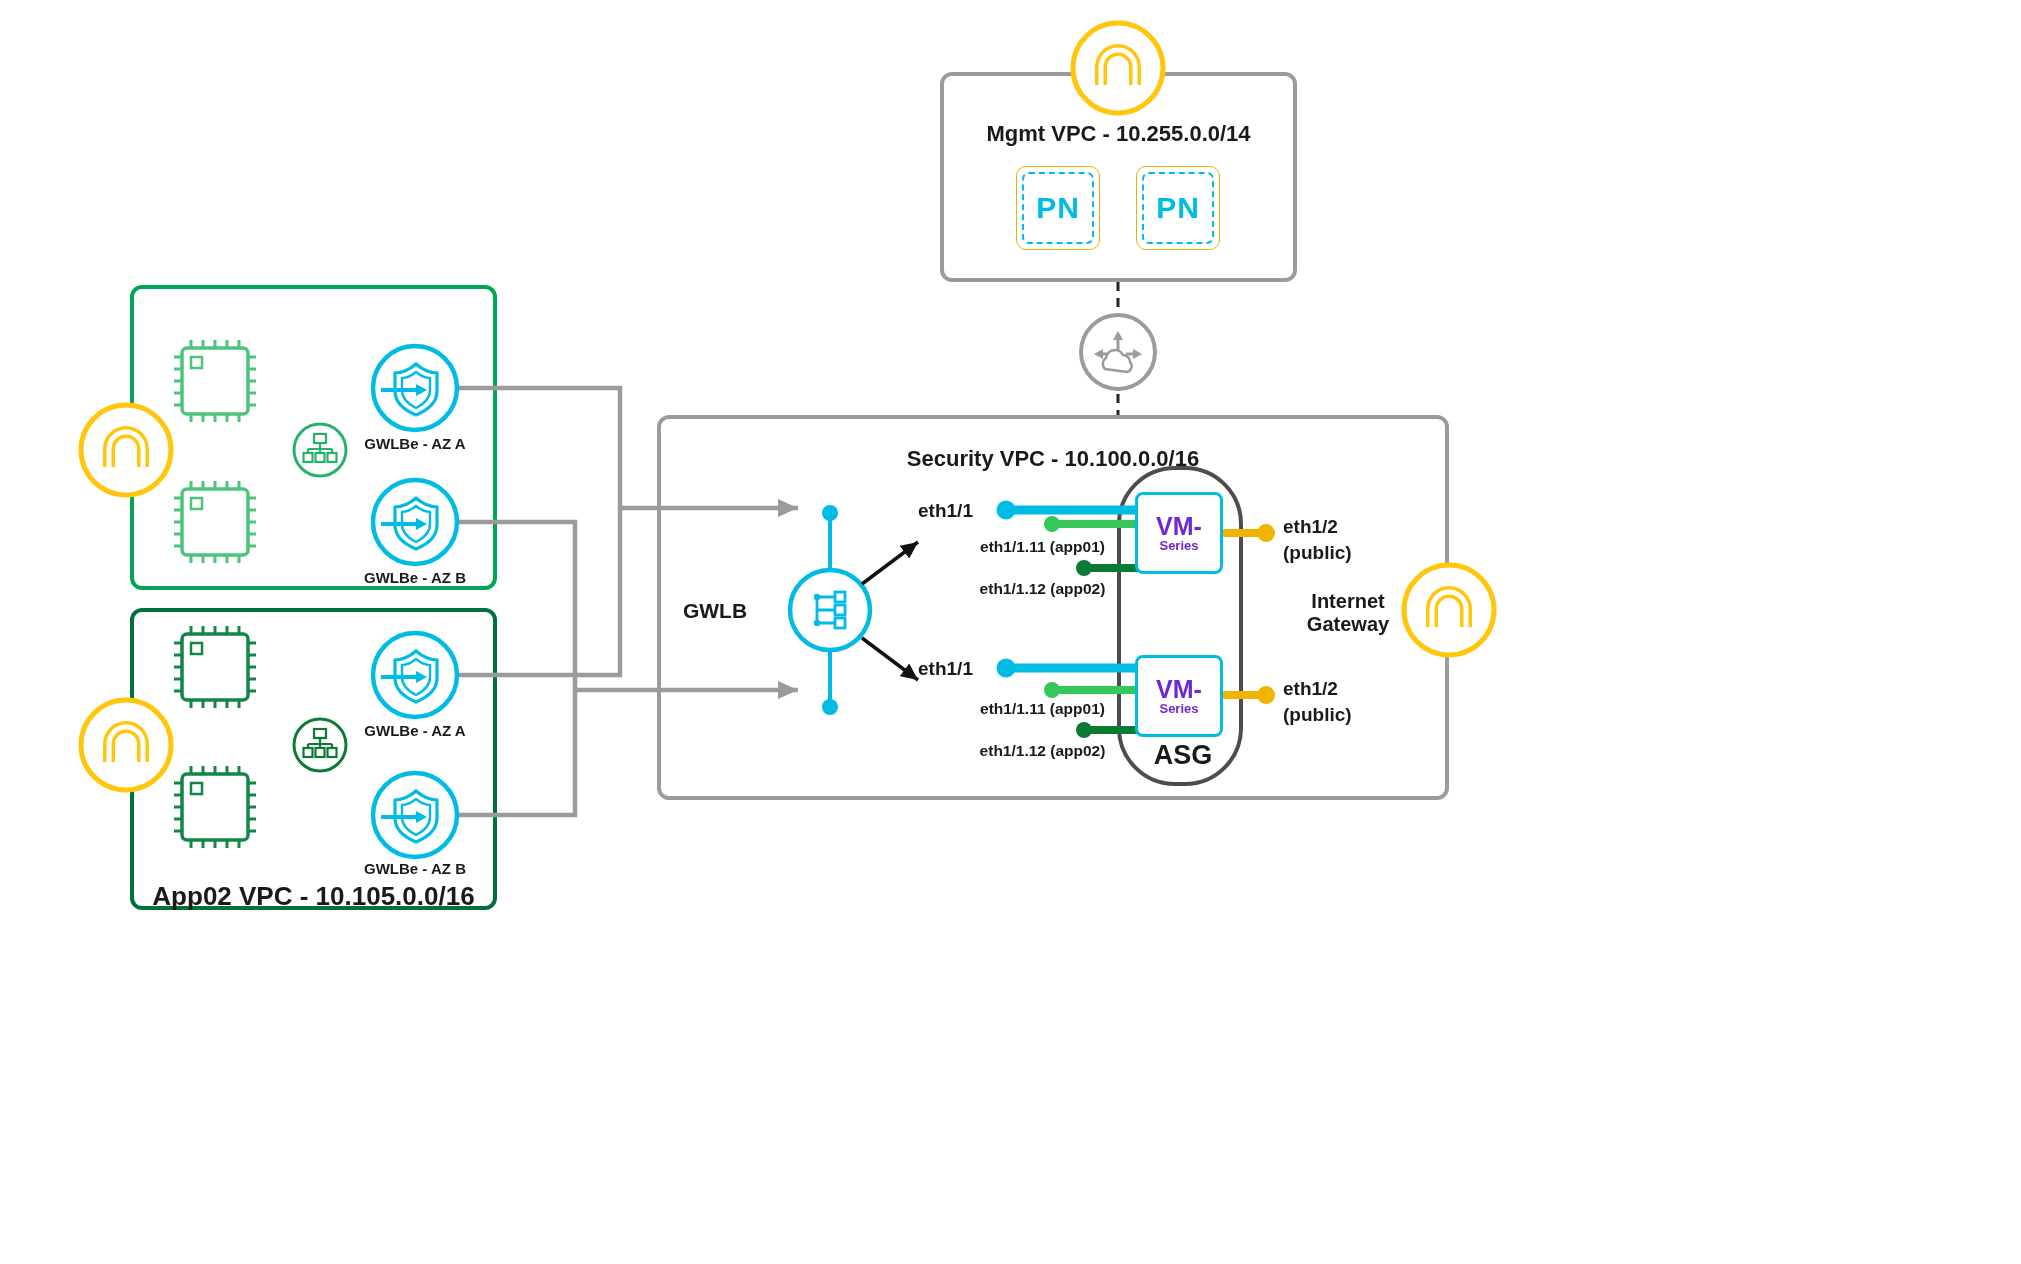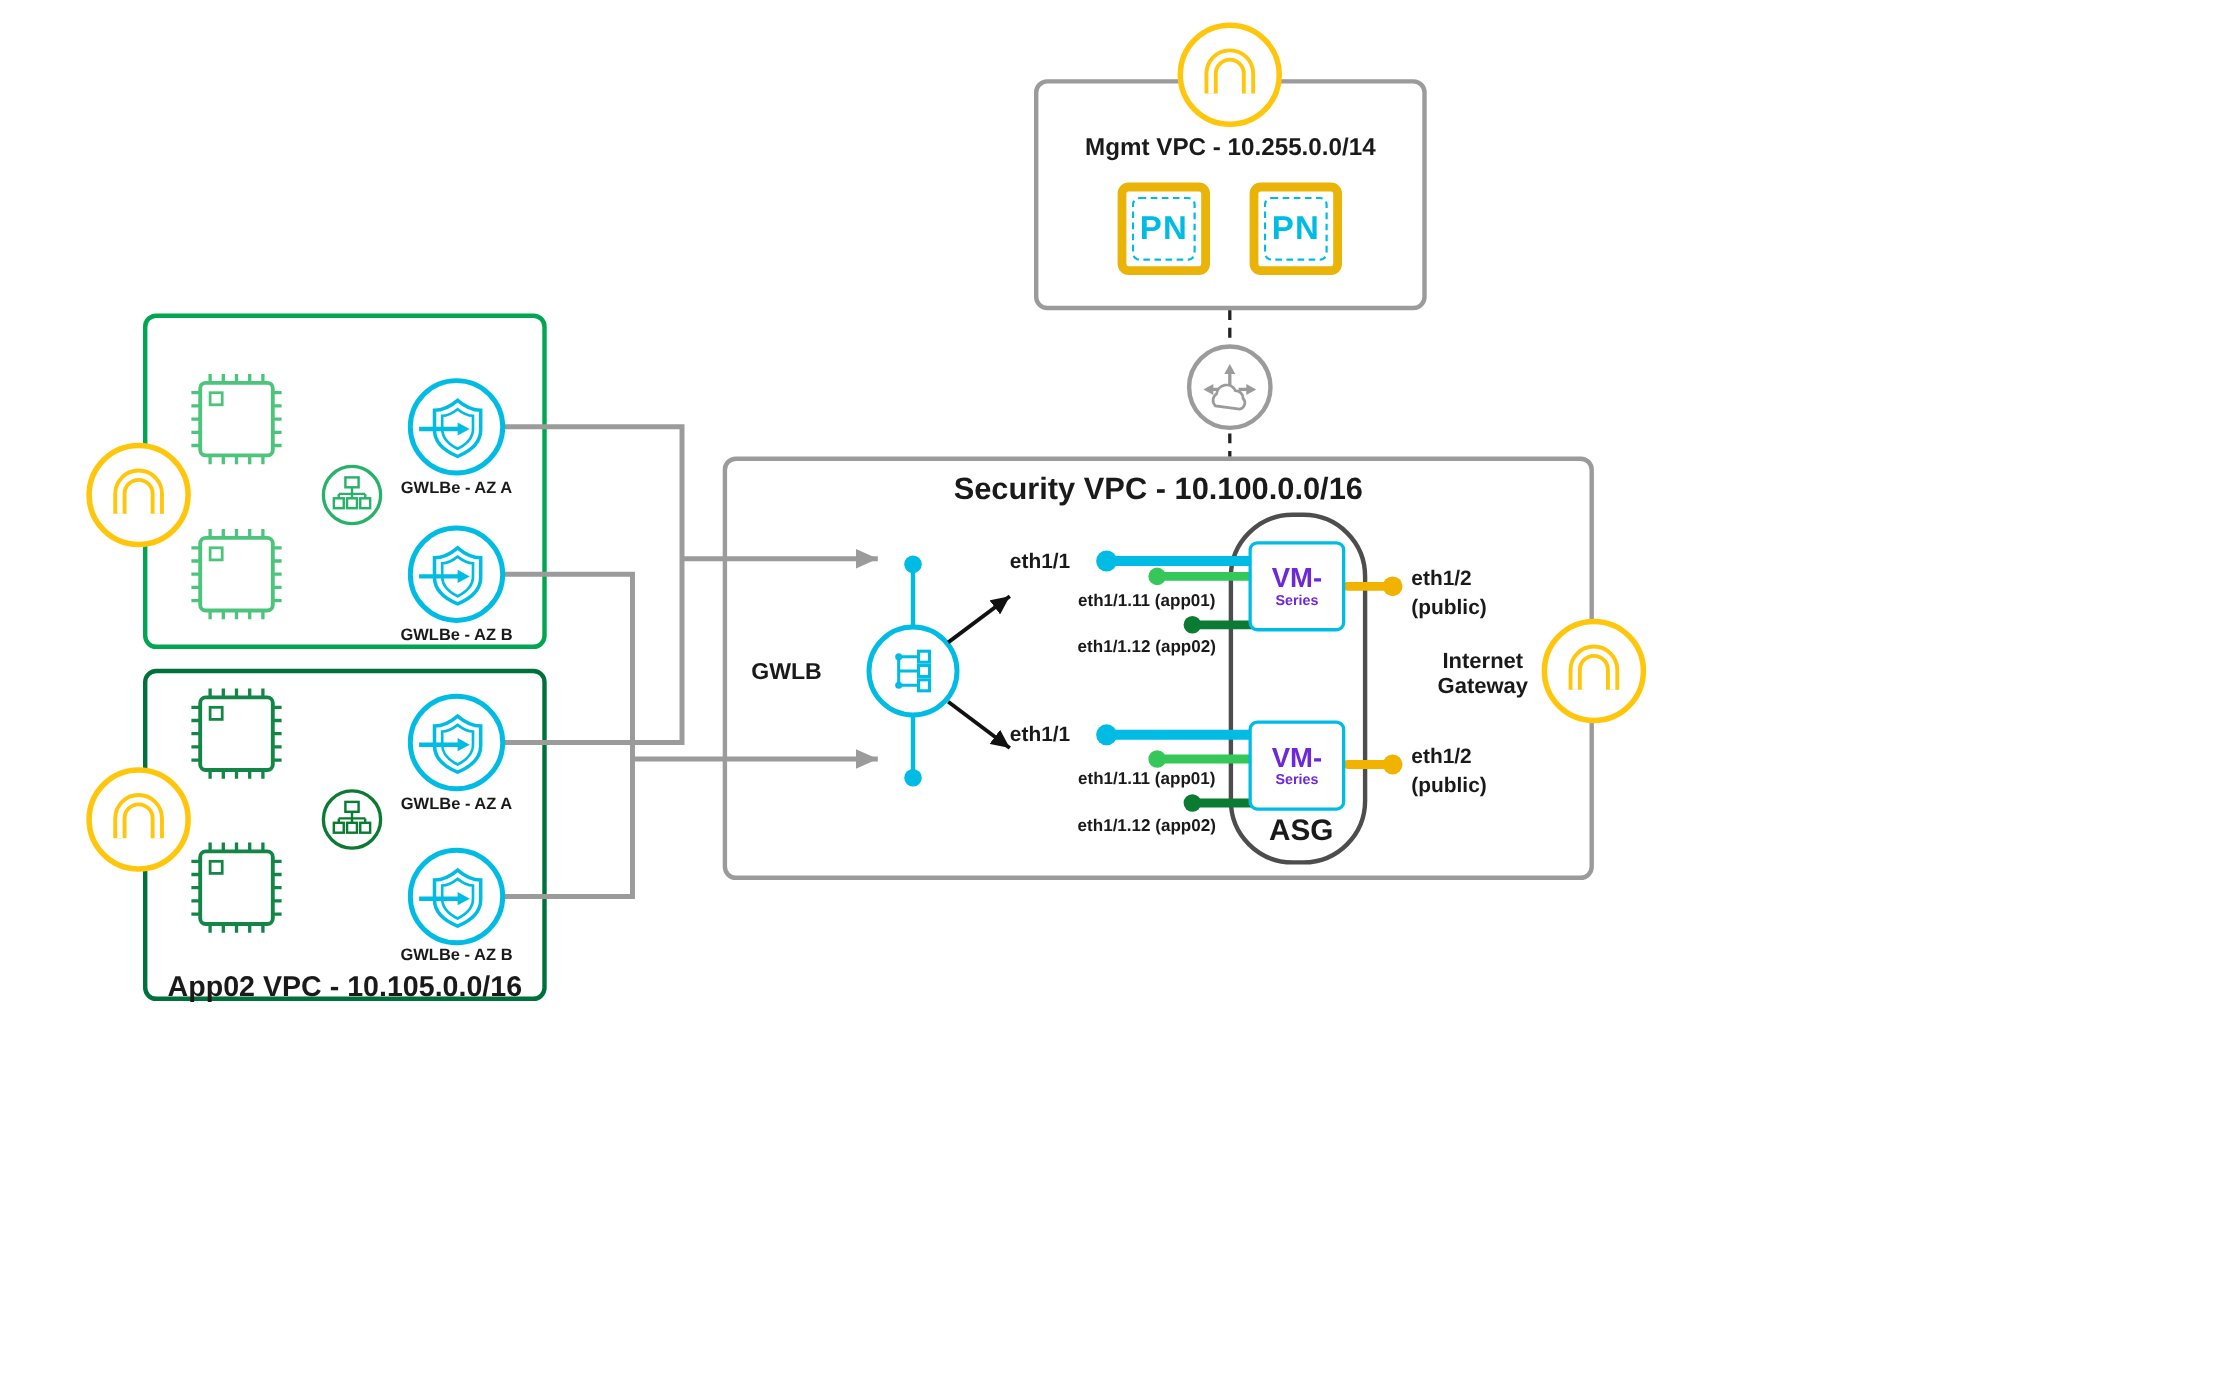--- a/index.html
+++ b/index.html
@@ -3,21 +3,21 @@
 <meta charset="utf-8">
 <style>
   * { margin:0; padding:0; box-sizing:border-box; }
   body { background:#ffffff; font-family:"Liberation Sans", sans-serif; }
   .canvas { position:relative; width:2021px; height:1264px; background:#fff; color:#1a1a1a; font-weight:bold; overflow:hidden; }
   .box { position:absolute; background:#fff; border-radius:12px; }
   .overlay { position:absolute; left:0; top:0; pointer-events:none; }
   .lbl { position:absolute; line-height:1.28; }
   .ctr { text-align:center; }
   .rgt { text-align:center; }
-  .pn-box { position:absolute; width:84px; height:84px; border:8px solid #eab308; border-radius:10px; background:#fff; }
+  .pn-box { position:absolute; width:84px; height:84px; border:1px solid #eab308; border-radius:10px; background:#fff; }
   .pn-inner { position:absolute; inset:5px; border:2px dashed #00BCE4; border-radius:7px; display:flex; align-items:center; justify-content:center; font-size:30px; color:#00BCE4; letter-spacing:1px; }
   .vm-box { position:absolute; width:88px; height:82px; border:3px solid #00BCE4; border-radius:8px; background:#fff; display:flex; flex-direction:column; align-items:center; justify-content:center; color:#6d28d9; line-height:1.05; }
   .vm-line1 { font-size:25px; }
   .vm-line2 { font-size:13px; }
 </style>
 </head>
 <body>
 
 <div class="canvas">
 
@@ -162,21 +162,21 @@
     <div class="pn-inner">PN</div>
   </div>
 
   <div class="lbl ctr" style="left:330px;top:434px;width:170px;font-size:15px;">GWLBe - AZ A</div>
   <div class="lbl ctr" style="left:330px;top:568px;width:170px;font-size:15px;">GWLBe - AZ B</div>
 
   <div class="lbl ctr" style="left:130px;top:880px;width:367px;font-size:26px;">App02 VPC - 10.105.0.0/16</div>
   <div class="lbl ctr" style="left:330px;top:721px;width:170px;font-size:15px;">GWLBe - AZ A</div>
   <div class="lbl ctr" style="left:330px;top:859px;width:170px;font-size:15px;">GWLBe - AZ B</div>
 
-  <div class="lbl ctr" style="left:657px;top:427px;width:792px;font-size:28px;">Security VPC - 10.100.0.0/16</div>
+  <div class="lbl ctr" style="left:657px;top:445px;width:792px;font-size:22px;">Security VPC - 10.100.0.0/16</div>
   <div class="lbl rgt" style="left:660px;top:598px;width:110px;font-size:21px;">GWLB</div>
   <div class="lbl ctr" style="left:1133px;top:738px;width:100px;font-size:27px;">ASG</div>
   <div class="lbl ctr" style="left:1292px;top:590px;width:112px;font-size:20px;line-height:1.15;">
     <div>Internet</div>
     <div>Gateway</div>
   </div>
 
   <div class="vm-box" style="left:1135px;top:492px;">
     <div class="vm-line1">VM-</div>
     <div class="vm-line2">Series</div>

